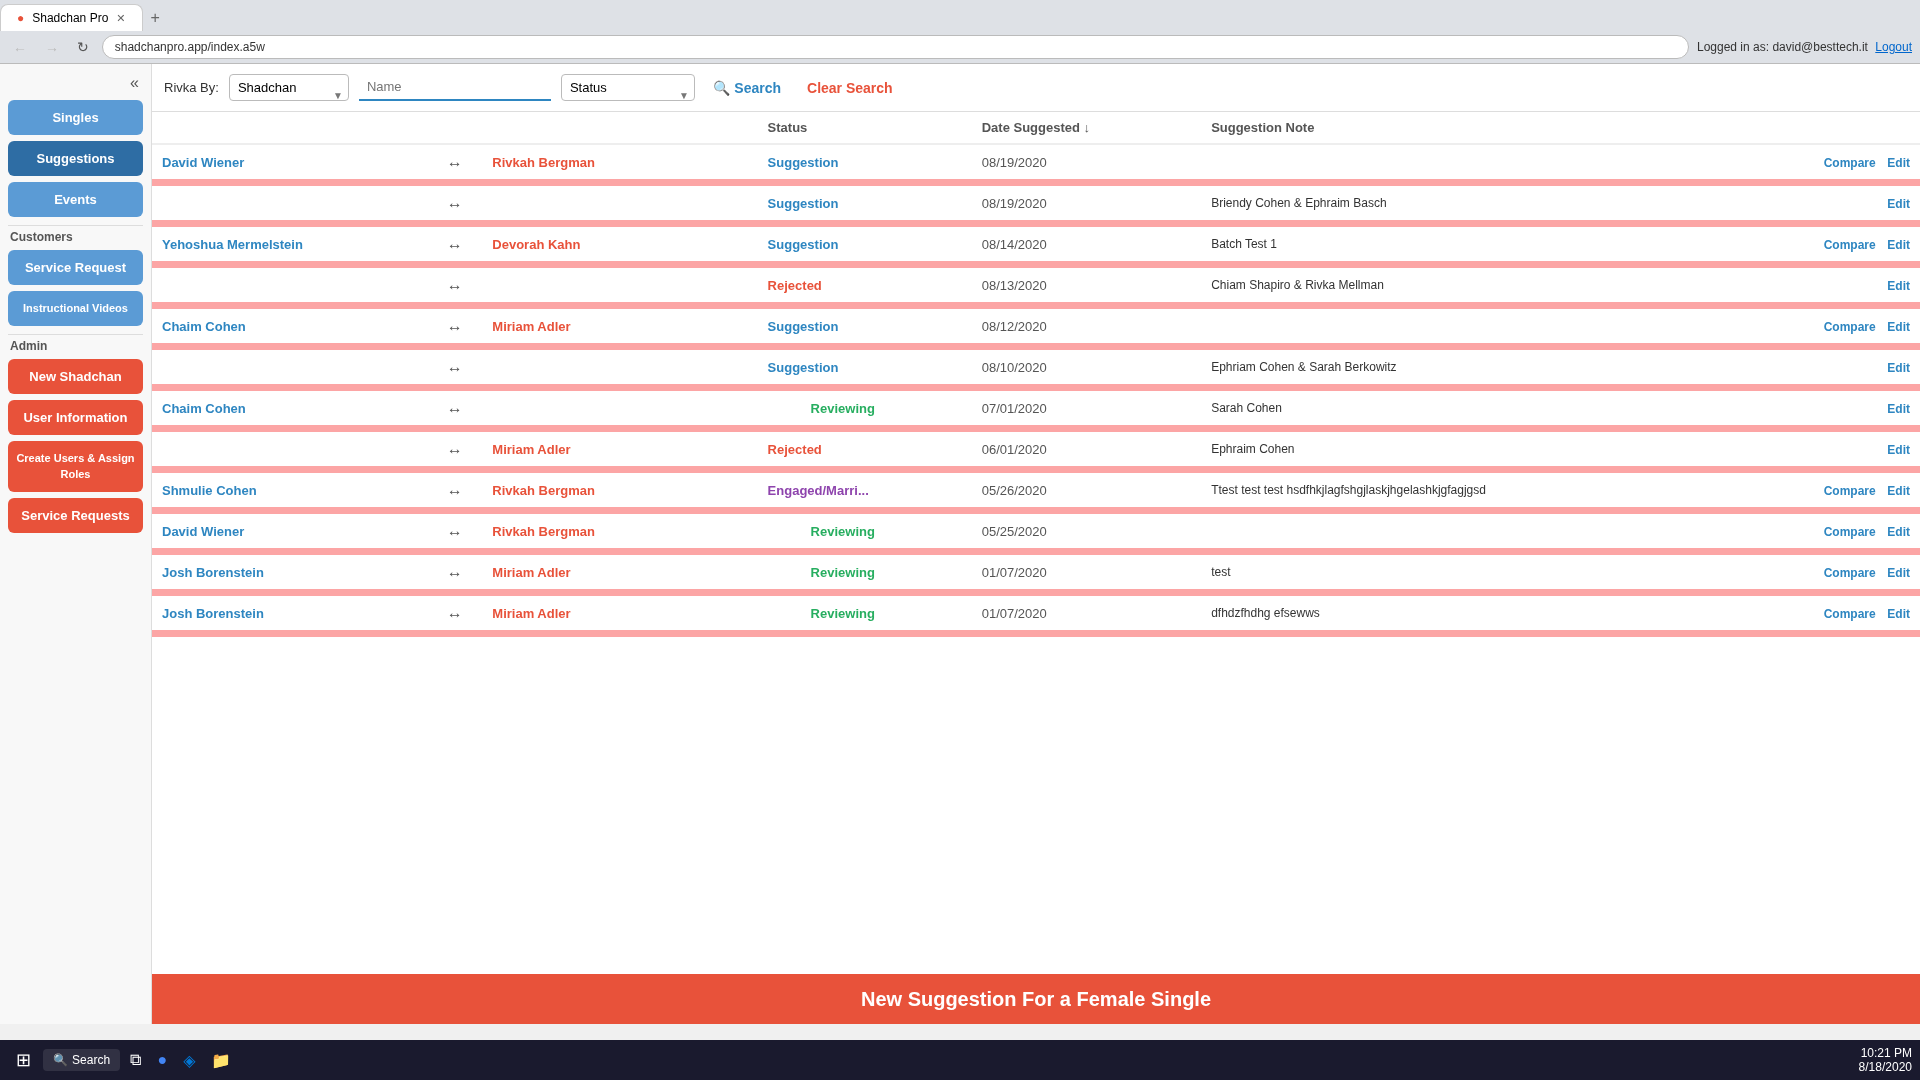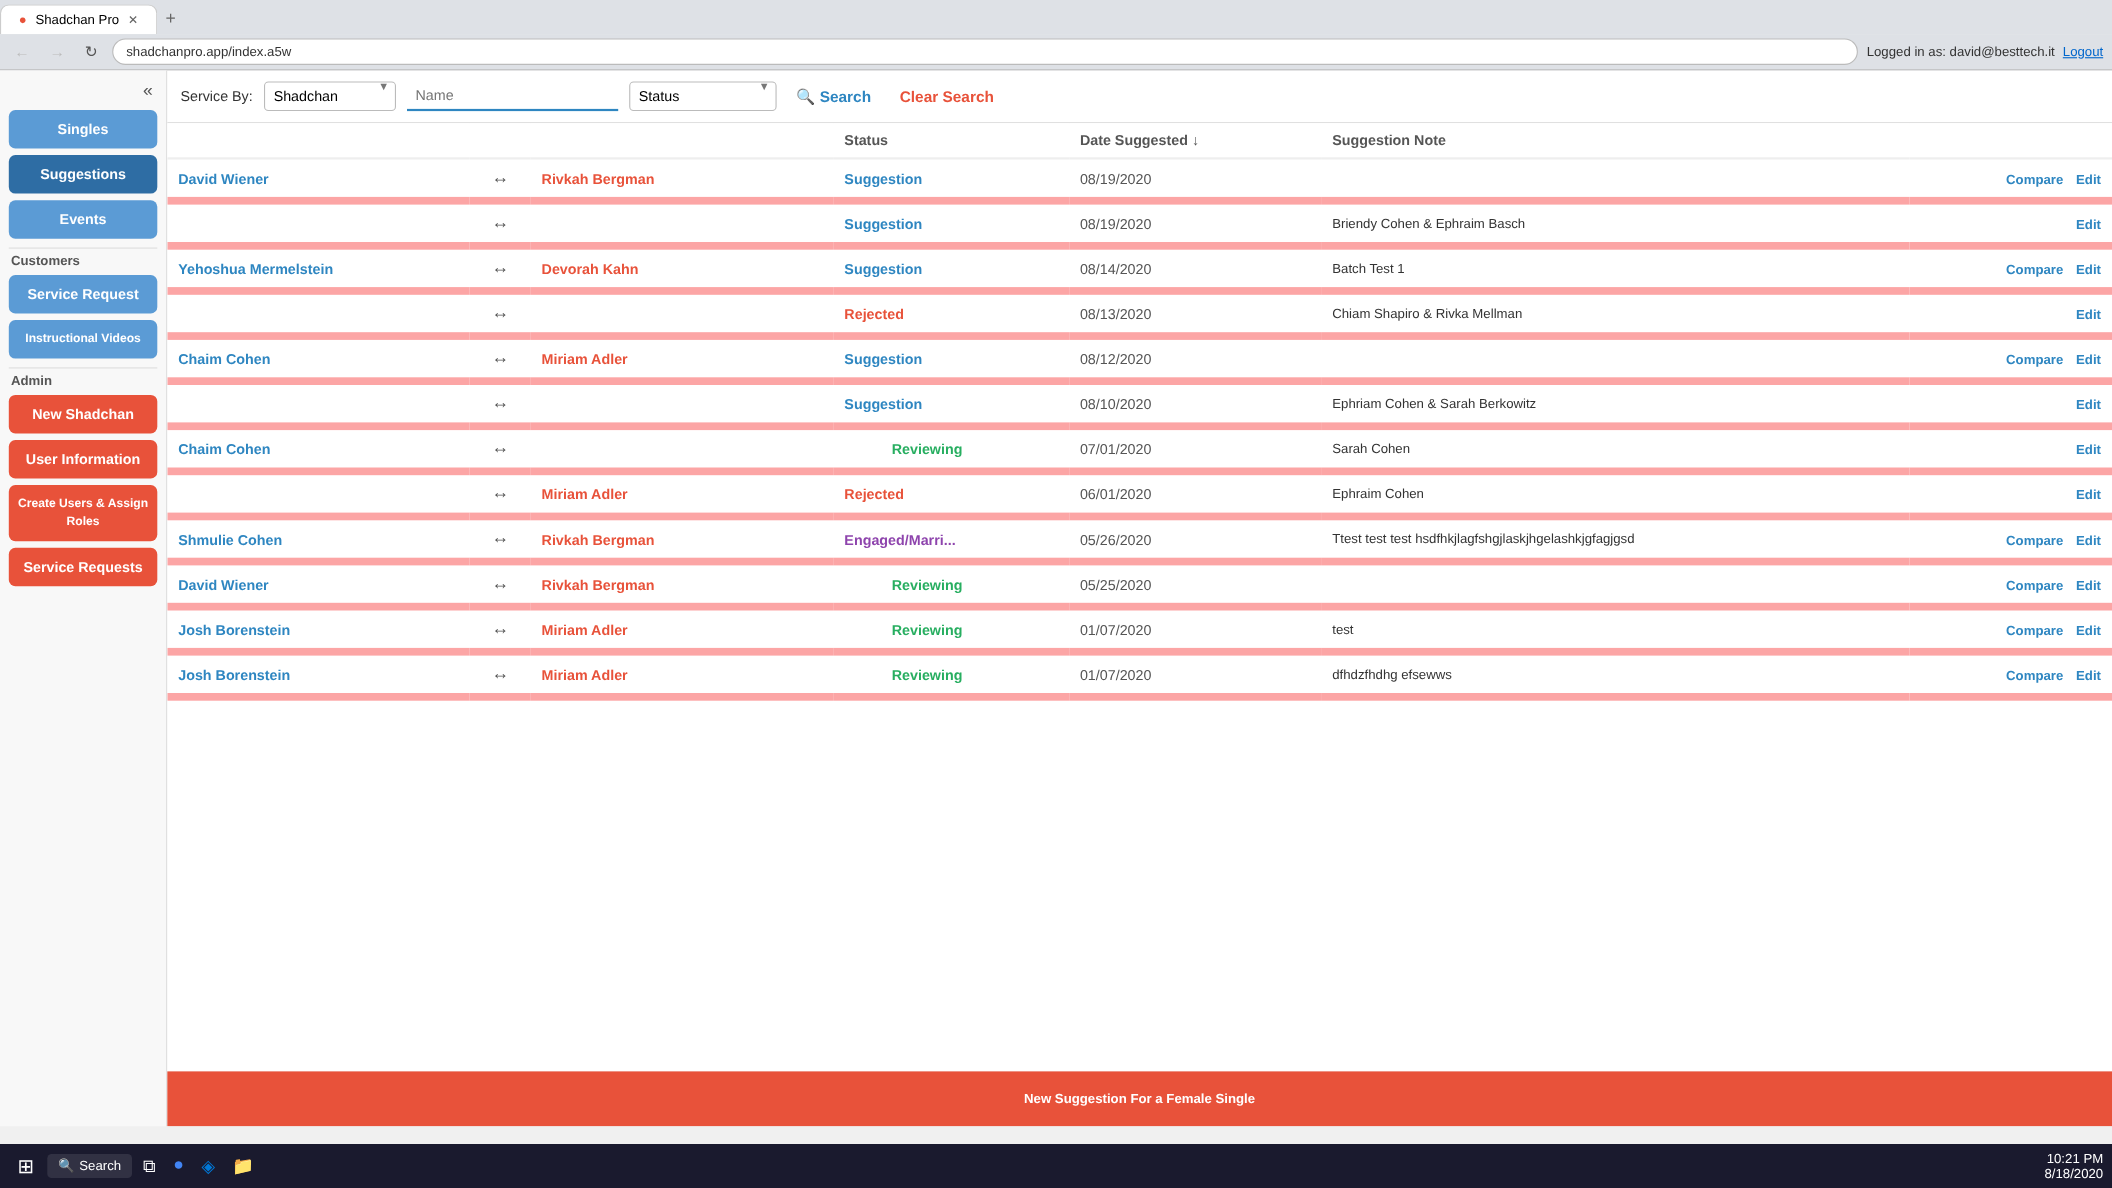--- a/index.html
+++ b/index.html
@@ -252,21 +252,21 @@
       font-weight: bold;
       cursor: pointer;
       text-align: center;
       line-height: 50px;
     }
     .footer-btn-female {
       flex: 1;
       background: #e8523a;
       color: white;
       border: none;
-      font-size: 12px;
+      font-size: 20px;
       font-weight: bold;
       cursor: pointer;
       text-align: center;
       line-height: 50px;
     }
 
     
     .taskbar {
       height: 40px;
       background: #1a1a2e;
@@ -307,21 +307,21 @@
       padding: 2px 6px;
     }
     .taskbar-time {
       margin-left: auto;
       color: white;
       font-size: 12px;
       text-align: right;
     }
 
     .chevron { font-size: 10px; color: #777; }
-    .select-wrapper { position: relative; display: inline-flex; align-items: flex-start; }
+    .select-wrapper { position: relative; display: inline-flex; align-items: flex-end; }
     .select-wrapper .chevron { position: absolute; right: 6px; pointer-events: none; }
   </style>
 </head>
 <body>
 
 <div class="tab-bar">
   <div class="tab">
     <span style="color:#e8523a;">●</span>
     <span>Shadchan Pro</span>
     <span class="tab-close">✕</span>
@@ -357,21 +357,21 @@
     <button class="sidebar-btn admin">New Shadchan</button>
     <button class="sidebar-btn admin">User Information</button>
     <button class="sidebar-btn admin multi-line">Create Users &amp; Assign Roles</button>
     <button class="sidebar-btn admin">Service Requests</button>
   </div>
 
   <div class="main-content">
 
 
     <div class="search-bar">
-      <span class="search-label">Service By:</span>
+      <span class="search-label">Rivka By:</span>
       <div class="select-wrapper">
         <select class="search-select">
           <option>Shadchan</option>
         </select>
         <span class="chevron">▼</span>
       </div>
       <input class="search-input" type="text" placeholder="Name" style="">
       <div class="select-wrapper">
         <select class="status-select">
           <option>Status</option>

